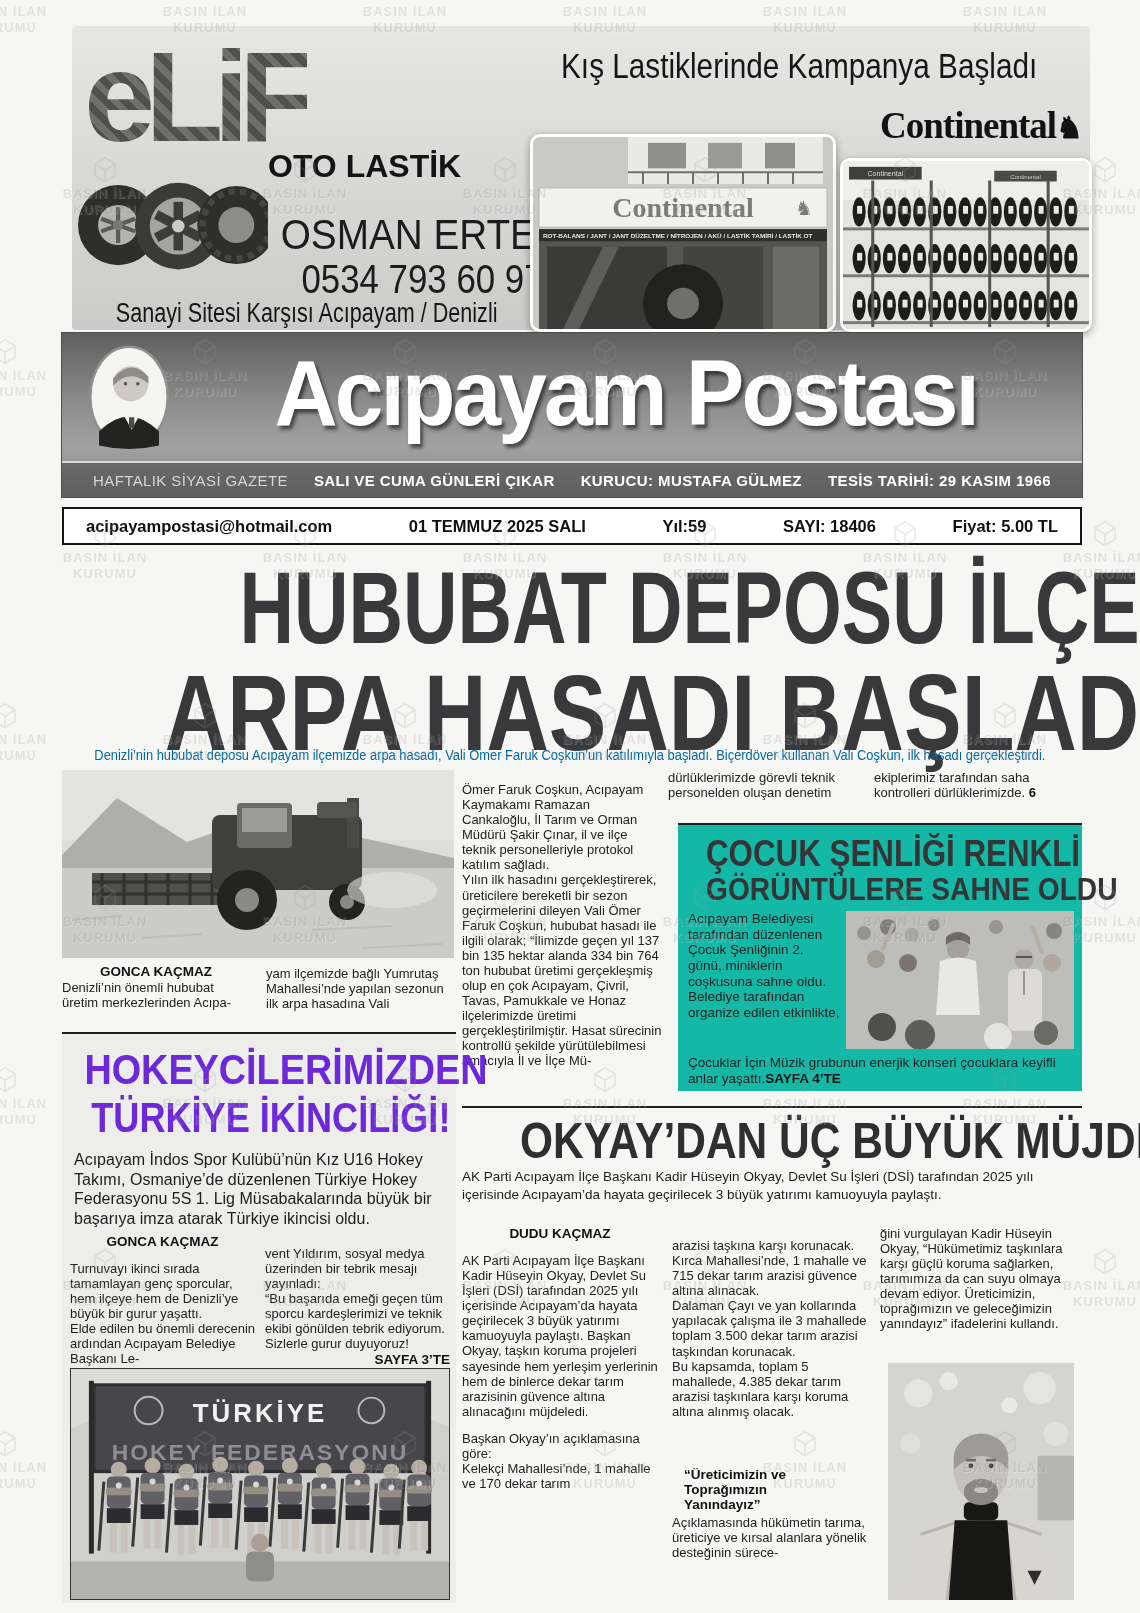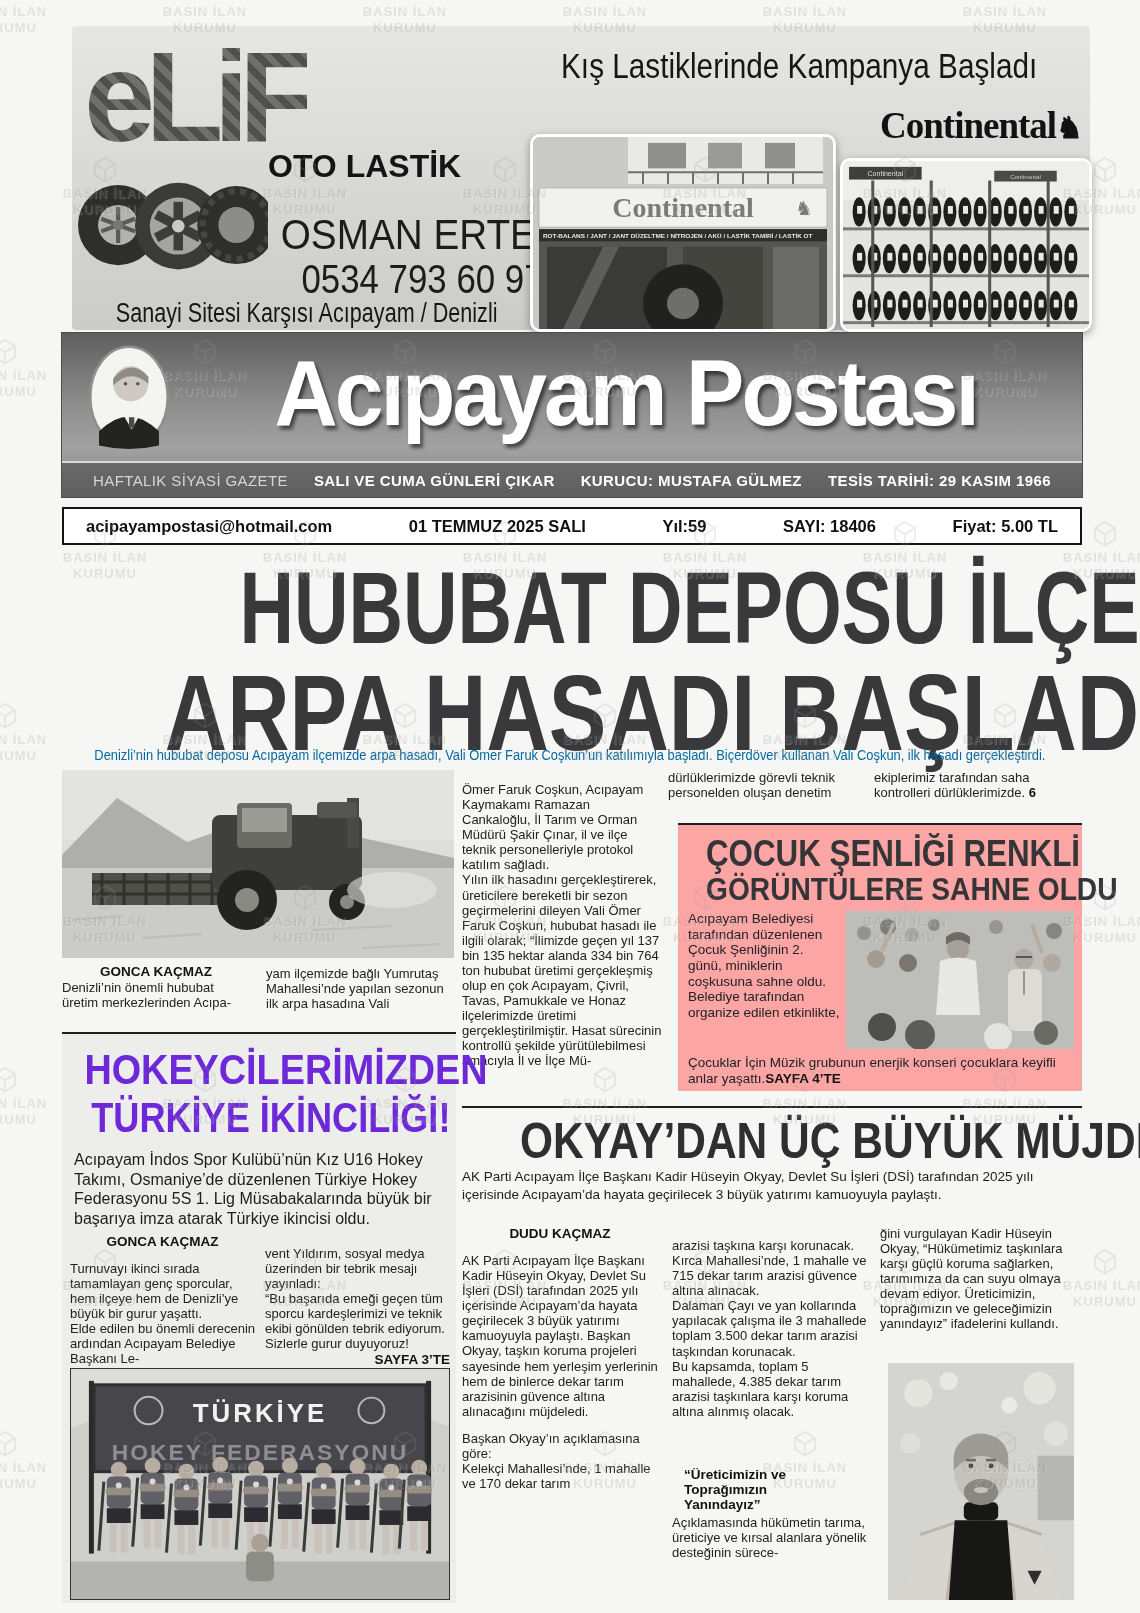--- a/index.html
+++ b/index.html
@@ -58,21 +58,21 @@
   .lead-deck{left:10px;top:747px;width:1120px;font-size:14px;color:#0369a1;}
 
   
   .bodytxt{font-size:13px;line-height:1.16;color:#222222;}
   .byline{font-size:13.5px;font-weight:700;text-align:center;color:#111;margin-bottom:1px;}
   .pageref{font-weight:700;color:#111;}
   .subhead{font-weight:700;color:#111;margin:8px 0 3px 12px;}
   .rule{background:#1e1e1e;}
 
   
-  .cocuk-box{left:678px;top:823px;width:404px;height:268px;background:#fca5a5;}
+  .cocuk-box{left:678px;top:823px;width:404px;height:268px;background:#14b8a6;}
   .cocuk-h{width:100%;color:#353537;font-weight:800;}
   .hockey-box{left:62px;top:1032px;width:394px;height:571px;background:#ededeb;}
   .hockey-h{width:100%;color:#6d28d9;font-weight:700;}
   .okyay-h{left:462px;top:1112px;width:620px;color:#2f2f31;font-weight:800;}
 
   .photo-plain{background:#c9c9c5;}
   svg text{font-family:"Liberation Sans",sans-serif;}
   svg .serif{font-family:"Liberation Serif",serif;}
 </style>
 </head>

